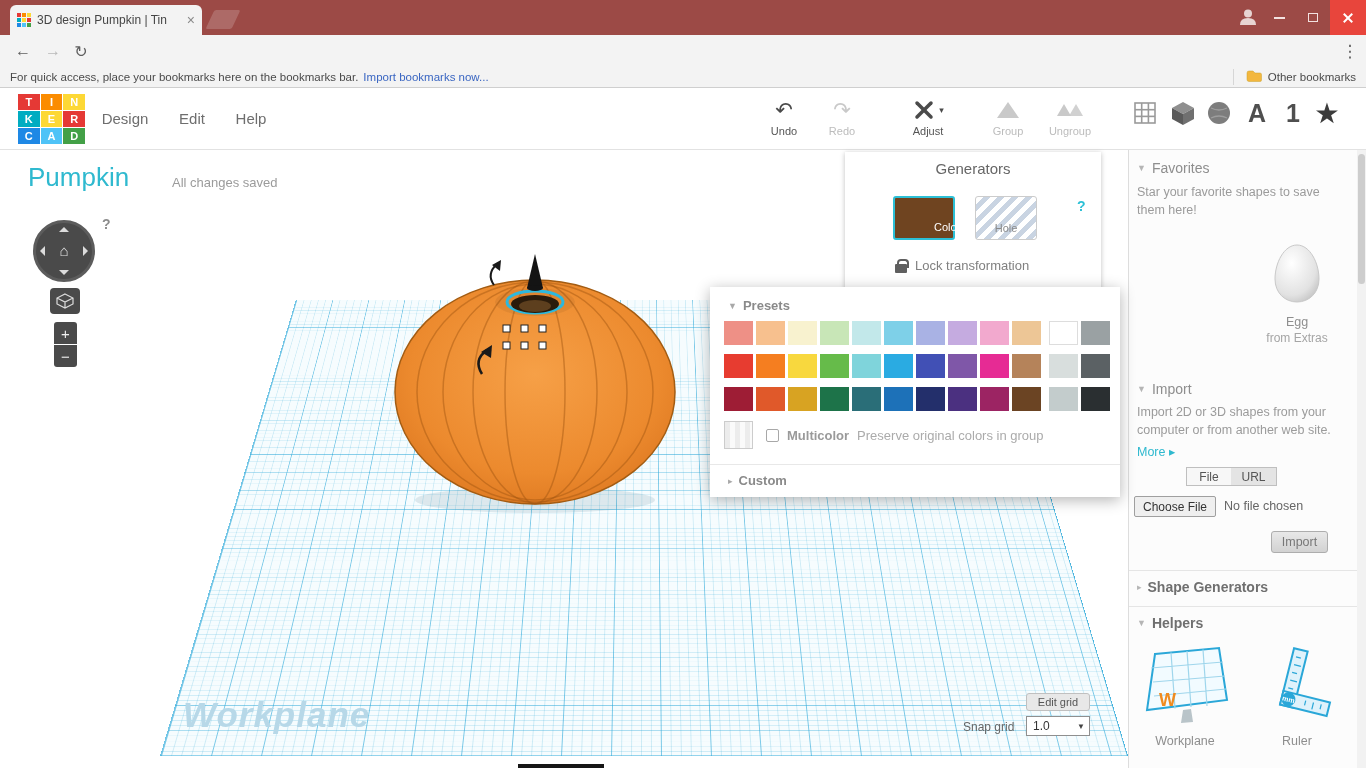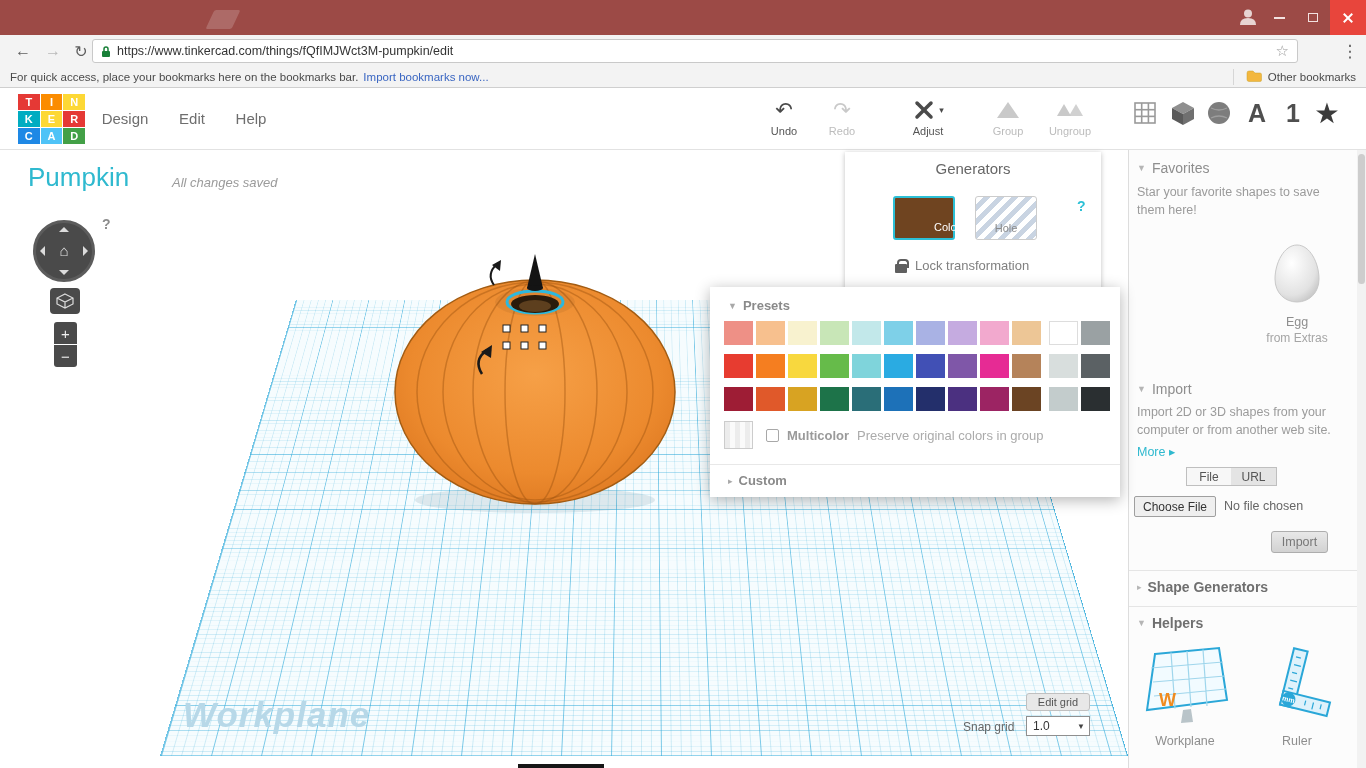--- a/index.html
+++ b/index.html
@@ -63,21 +63,21 @@
   .tool-group { left:980px; } .tool-ungroup { left:1038px; width:64px; }
   .adjust-caret { font-size:9px; color:#4a4a4a; margin-left:3px; }
   .cat-icon { position:absolute; top:10px; width:26px; height:30px; display:flex; align-items:center;
               justify-content:center; font-size:25px; font-weight:bold; color:#4f4f4f; }
   .cat-grid { left:1132px; } .cat-cube { left:1170px; } .cat-ball { left:1206px; }
   .cat-a { left:1244px; } .cat-1 { left:1280px; } .cat-star { left:1314px; color:#3c3c3c; }
 
   
   .canvas { position:absolute; left:0; top:150px; width:1129px; height:618px; background:#fff; overflow:hidden; }
   .page-title { position:absolute; left:28px; top:12px; font-size:26px; color:#2fb9cf; }
-  .save-status { position:absolute; left:172px; top:25px; font-size:13px; color:#9b9b9b;font-style:italic; }
+  .save-status { position:absolute; left:172px; top:25px; font-size:13px; color:#9b9b9b; }
   .canvas-help { position:absolute; left:102px; top:66px; font-size:14px; color:#8d8d8d; font-weight:bold; }
   .orbit { position:absolute; left:33px; top:70px; width:62px; height:62px; border-radius:50%;
            background:#4a4a4a; border:3px solid #5c5c5c; }
   .orbit-arrow { position:absolute; width:0; height:0; border:5px solid transparent; }
   .oa-up { left:23px; top:4px; border-bottom-color:#dcdcdc; border-top-width:0; }
   .oa-down { left:23px; bottom:4px; border-top-color:#dcdcdc; border-bottom-width:0; }
   .oa-left { left:4px; top:23px; border-right-color:#dcdcdc; border-left-width:0; }
   .oa-right { right:4px; top:23px; border-left-color:#dcdcdc; border-right-width:0; }
   .orbit-home { position:absolute; left:0; right:0; top:19px; text-align:center; color:#e0e0e0; font-size:15px; }
   .viewcube-btn { position:absolute; left:50px; top:138px; width:30px; height:26px; background:#4a4a4a;
@@ -179,20 +179,35 @@
   .scrollbar { position:absolute; left:1357px; top:150px; width:9px; height:618px; background:#f2f2f2; }
   .scroll-thumb { position:absolute; left:1px; top:4px; width:7px; height:130px; background:#cdcdcd; border-radius:4px; }
   .taskbar-peek { position:absolute; left:518px; top:764px; width:86px; height:4px; background:#161616; }
 </style>
 </head>
 <body>
 
 <div class="screen">
 
   <div class="titlebar">
+    <div class="tab">
+      <div class="mini-logo">
+          <div class="logo-tile" style="background: rgb(229, 57, 53);"></div>
+          <div class="logo-tile" style="background: rgb(251, 140, 0);"></div>
+          <div class="logo-tile" style="background: rgb(253, 216, 53);"></div>
+          <div class="logo-tile" style="background: rgb(0, 172, 193);"></div>
+          <div class="logo-tile" style="background: rgb(253, 216, 53);"></div>
+          <div class="logo-tile" style="background: rgb(229, 57, 53);"></div>
+          <div class="logo-tile" style="background: rgb(30, 136, 229);"></div>
+          <div class="logo-tile" style="background: rgb(79, 195, 247);"></div>
+          <div class="logo-tile" style="background: rgb(67, 160, 71);"></div>
+        </div>
+      <span class="tab-title">3D design Pumpkin | Tin</span>
+      <span class="tab-close">×</span>
+    </div>
     <div class="newtab-btn"></div>
     <div class="profile-btn">
       <svg width="22" height="22">
           <circle cx="11" cy="7.5" r="4" fill="#e7d4d2"></circle>
           <path d="M3 19 q0-7 8-7 q8 0 8 7 Z" fill="#e7d4d2"></path>
         </svg>
     </div>
     <div class="win-btn win-min">
         <div class="glyph-min"></div>
       </div>
@@ -201,30 +216,20 @@
       </div>
     <div class="win-btn win-close">
         <div class="glyph-x"></div>
       </div>
   </div>
 
   <div class="chromebar">
     <span class="nav-icon nav-back">←</span>
     <span class="nav-icon nav-fwd">→</span>
     <span class="nav-icon nav-refresh">↻</span>
-    <div class="addressbar">
-      <span class="lock-icon">
-        <svg width="10" height="13">
-            <rect x="1" y="6" width="8" height="6" rx="1" fill="#188038"></rect>
-            <path d="M3 6 V4 a2 2 0 0 1 4 0 V6" fill="none" stroke="#188038" stroke-width="1.5"></path>
-          </svg>
-      </span>
-      <span class="url-text">https://www.tinkercad.com/things/fQfIMJWct3M-pumpkin/edit</span>
-      <span class="star-icon">☆</span>
-    </div>
     <span class="menu-dots">⋮</span>
     <div class="bookmarks-row">
       <span>For quick access, place your bookmarks here on the bookmarks bar.</span>
       <span class="bm-link">Import bookmarks now...</span>
       <span class="bm-right">
         <span>
           <svg width="16" height="12">
               <path d="M1 3 q0-2 2-2 h4 l2 2 h5 q1.5 0 1.5 1.5 v5.5 q0 1.5 -1.5 1.5 h-11 q-2 0 -2 -2 Z" fill="#f3b73e" stroke="#caa22f" stroke-width="0.5"></path>
             </svg>
         </span>

